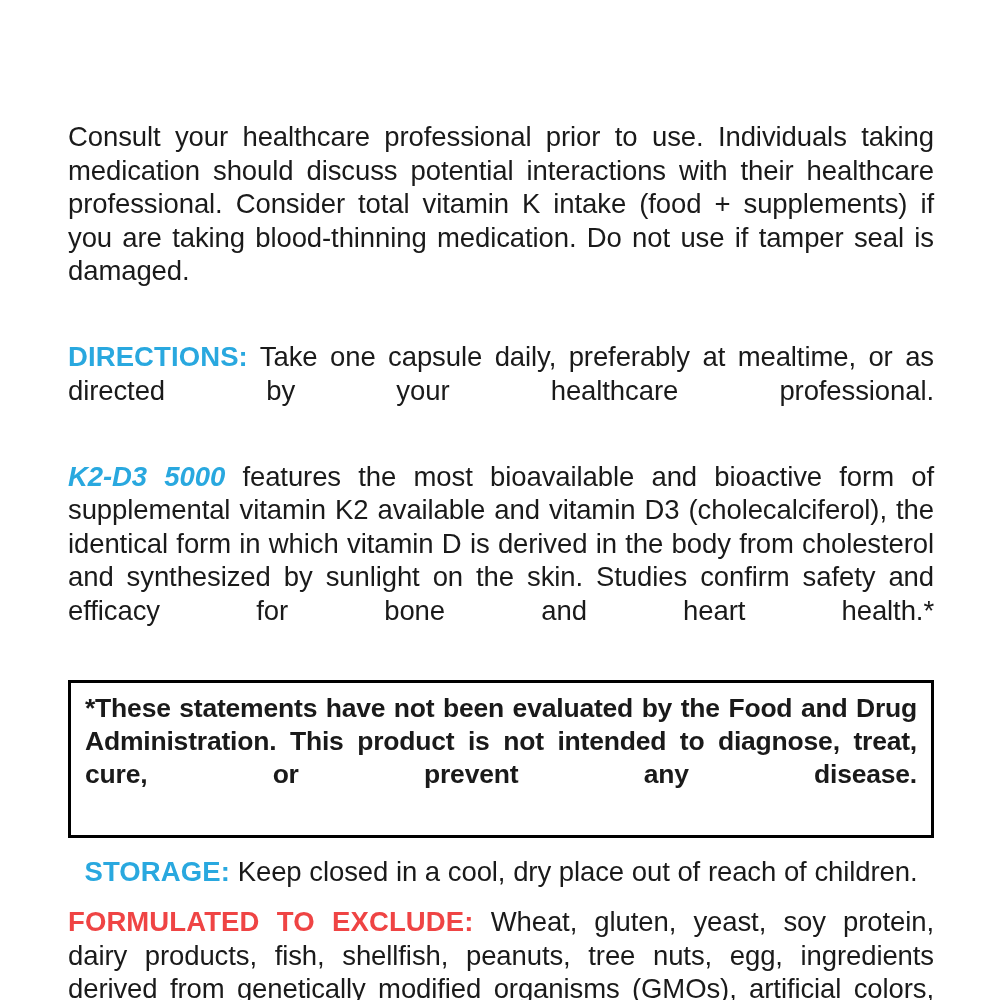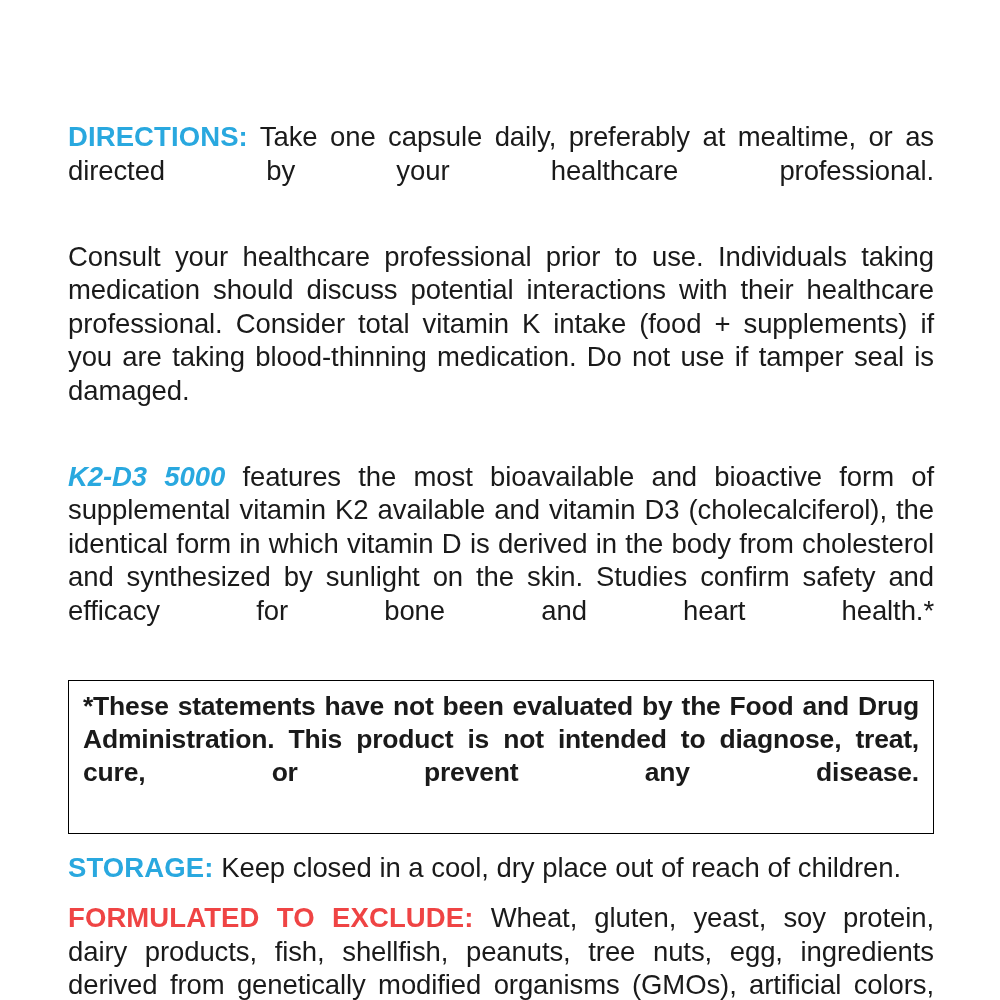--- a/index.html
+++ b/index.html
@@ -35,37 +35,37 @@
     transform-origin: left top;
   }
   .para:last-child { margin-bottom: 0; }
 
   
   .para::after {
     content: "";
     display: inline-block;
     width: 100%;
   }
-  .para.nojust { text-align: left; margin-top: 12px; }
+  .para.nojust { text-align: center; margin-top: 12px; }
   .para.nojust::after { content: none; }
 
   .hdr {
     color: #29a8df;
     font-weight: bold;
     letter-spacing: 0.1px;
   }
 
   .lead-blue {
     color: #29a8df;
     font-weight: bold;
     font-style: italic;
   }
 
   #disclaimer-box {
-    border: 1px solid #ec4899;
+    border: 3px solid #ec4899;
     padding: 9px 14px 11px 14px;
     margin: 4px 0 17px 0;
     box-sizing: border-box;
   }
   #disclaimer-box .para {
     font-weight: bold;
     margin: 0;
     font-size: 26.5px;
     line-height: 33px;
     letter-spacing: -0.2px;
@@ -73,23 +73,23 @@
 
   .storage-line {
     margin-bottom: 17px;
   }
 </style>
 </head>
 <body style="background: rgb(255, 255, 255); color: rgb(26, 26, 26);">
 
 <div id="label-panel">
 
+  <p class="para"><span>Consult your healthcare professional prior to use. Individuals taking medication should discuss potential interactions with their healthcare professional.  Consider total vitamin K intake (food + supplements) if you are taking blood-thinning medication.  Do not use if tamper seal is damaged.</span></p>
+
   <p class="para"><span class="hdr" style="color: rgb(41, 168, 223);">DIRECTIONS:</span><span> Take one capsule daily, preferably at mealtime, or as directed by your healthcare professional.</span></p>
-
-  <p class="para"><span>Consult your healthcare professional prior to use. Individuals taking medication should discuss potential interactions with their healthcare professional.  Consider total vitamin K intake (food + supplements) if you are taking blood-thinning medication.  Do not use if tamper seal is damaged.</span></p>
 
   <p class="para"><span class="lead-blue" style="color: rgb(41, 168, 223);">K2-D3 5000</span><span> features the most bioavailable and bioactive form of supplemental vitamin K2 available and vitamin D3 (cholecalciferol), the identical form in which vitamin D is derived in the body from cholesterol and synthesized by sunlight on the skin. Studies confirm safety and efficacy for bone and heart health.*</span></p>
 
   <div id="disclaimer-box" style="border-color: rgb(0, 0, 0);">
     <p class="para">*These statements have not been evaluated by the Food and Drug Administration. This product is not intended to diagnose, treat, cure, or prevent any disease.</p>
   </div>
 
   <p class="para nojust storage-line"><span class="hdr" style="color: rgb(41, 168, 223);">STORAGE:</span><span> Keep closed in a cool, dry place out of reach of children.</span></p>
 
   <p class="para"><span class="hdr" style="color: #ef4444;">FORMULATED TO EXCLUDE:</span><span> Wheat, gluten, yeast, soy protein, dairy products, fish, shellfish, peanuts, tree nuts, egg, ingredients derived from genetically modified organisms (GMOs), artificial colors, artificial sweeteners, and artificial preservatives.</span></p>

